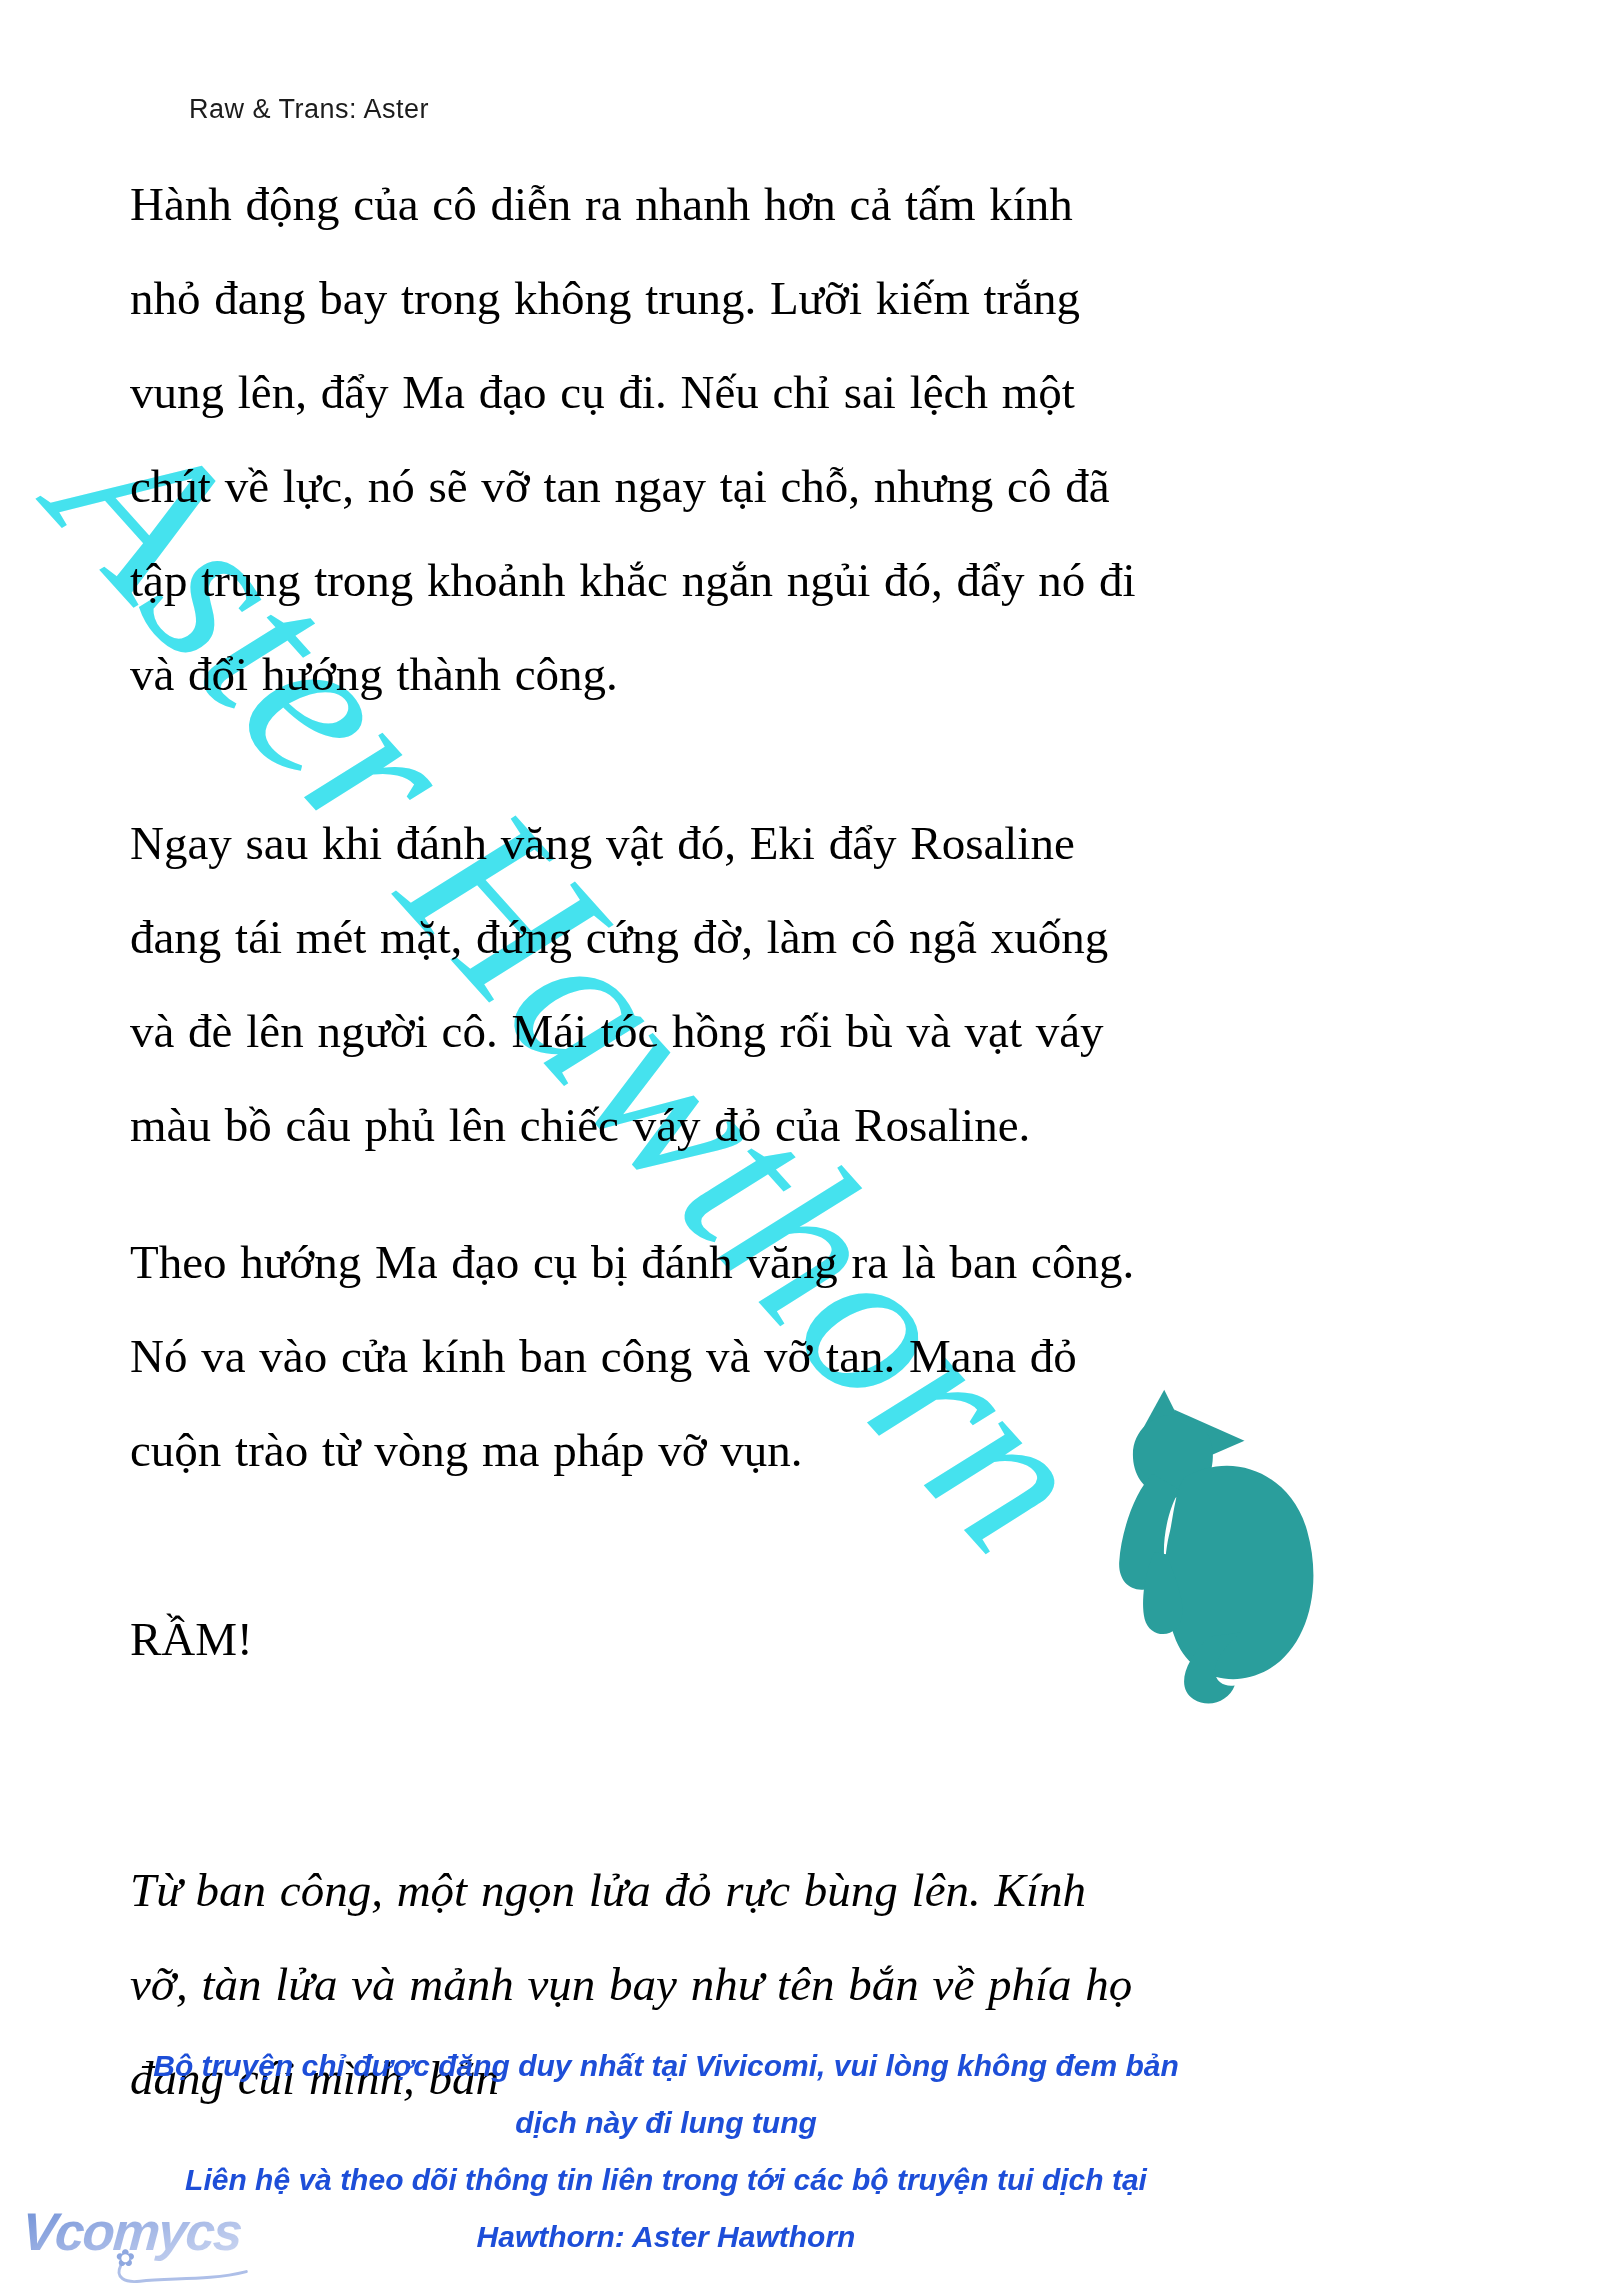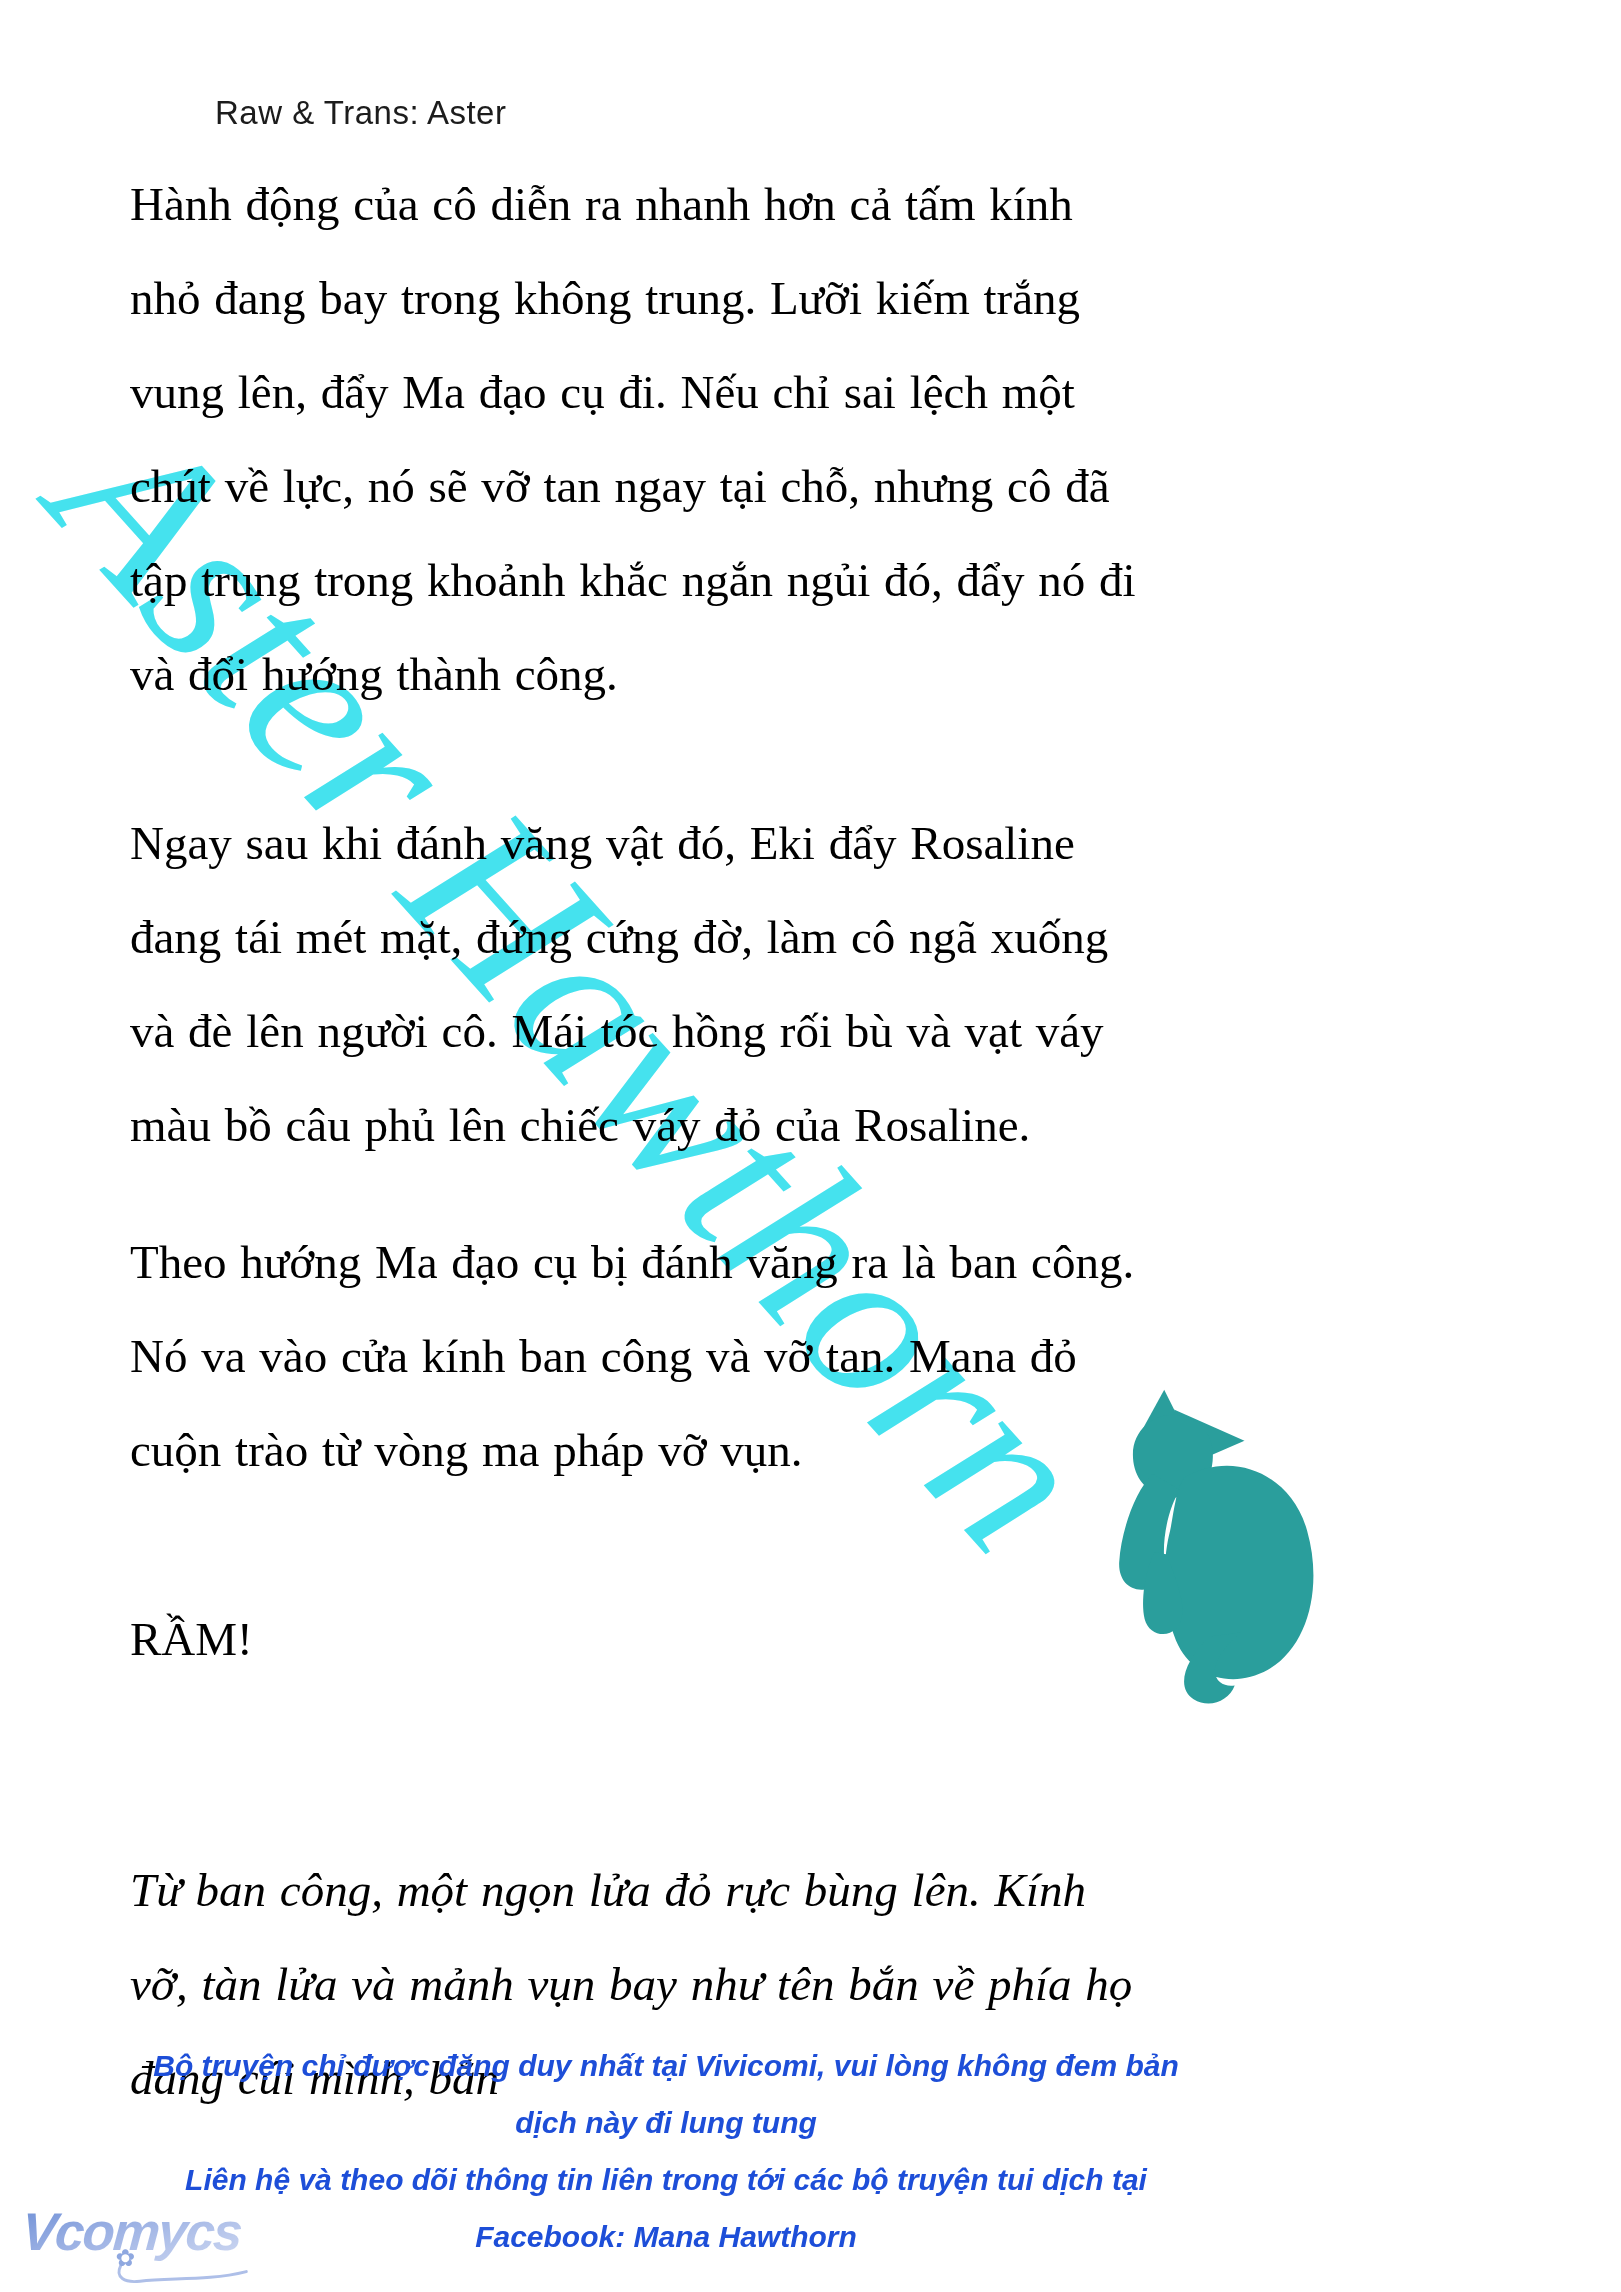--- a/index.html
+++ b/index.html
@@ -4,23 +4,23 @@
 <style>
   html,body{margin:0;padding:0;background:#888;}
   .page{
     position:relative;
     width:1621px;height:2293px;
     background:#ffffff;
     overflow:hidden;
     font-family:"Liberation Serif", serif;
   }
   .header-credit{
-    position:absolute;left:215px;top:94px;
+    position:absolute;left:189px;top:94px;
     font-family:"Liberation Sans", sans-serif;
-    font-size:33px;color:#1c1c1c;letter-spacing:0.5px;
+    font-size:27px;color:#1c1c1c;letter-spacing:0.5px;
     z-index:3;
   }
   .watermark{
     position:absolute;left:181px;top:384px;
     font-family:"Liberation Serif", serif;
     font-style:italic;
     font-size:221px;
     color:#45e2ee;
     white-space:nowrap;
     transform:rotate(48deg);
@@ -106,21 +106,21 @@
 
       <path d="M40 172 C30 192 26 222 30 240 C34 256 52 260 62 250 C70 242 70 228 66 214 C62 198 56 184 52 174 Z"></path>
 
       <path d="M96 258 C70 284 62 310 80 322 C96 332 116 324 122 308 C112 310 100 304 102 290 C104 278 116 264 128 254 Z"></path>
     </g>
   </svg>
 
   <div class="footer">
     <div class="fline">Bộ truyện chỉ được đăng duy nhất tại Vivicomi, vui lòng không đem bản dịch này đi lung tung</div>
     <div class="fline">Liên hệ và theo dõi thông tin liên trong tới các bộ truyện tui dịch tại</div>
-    <div class="fline">Facebook: Mana Hawthorn</div>
+    <div class="fline">Hawthorn: Aster Hawthorn</div>
   </div>
 
   <div class="logo">
     <span class="logo-text">Vcomycs</span>
     <span class="logo-rose">✿</span>
     <svg class="logo-swirl" width="147" height="29" viewBox="0 0 150 30" xmlns="http://www.w3.org/2000/svg">
       <path d="M10 8 C4 20 14 26 30 24 C60 20 100 24 140 14" fill="none" stroke="#aebfe8" stroke-width="3" stroke-linecap="round"></path>
     </svg>
   </div>
 

